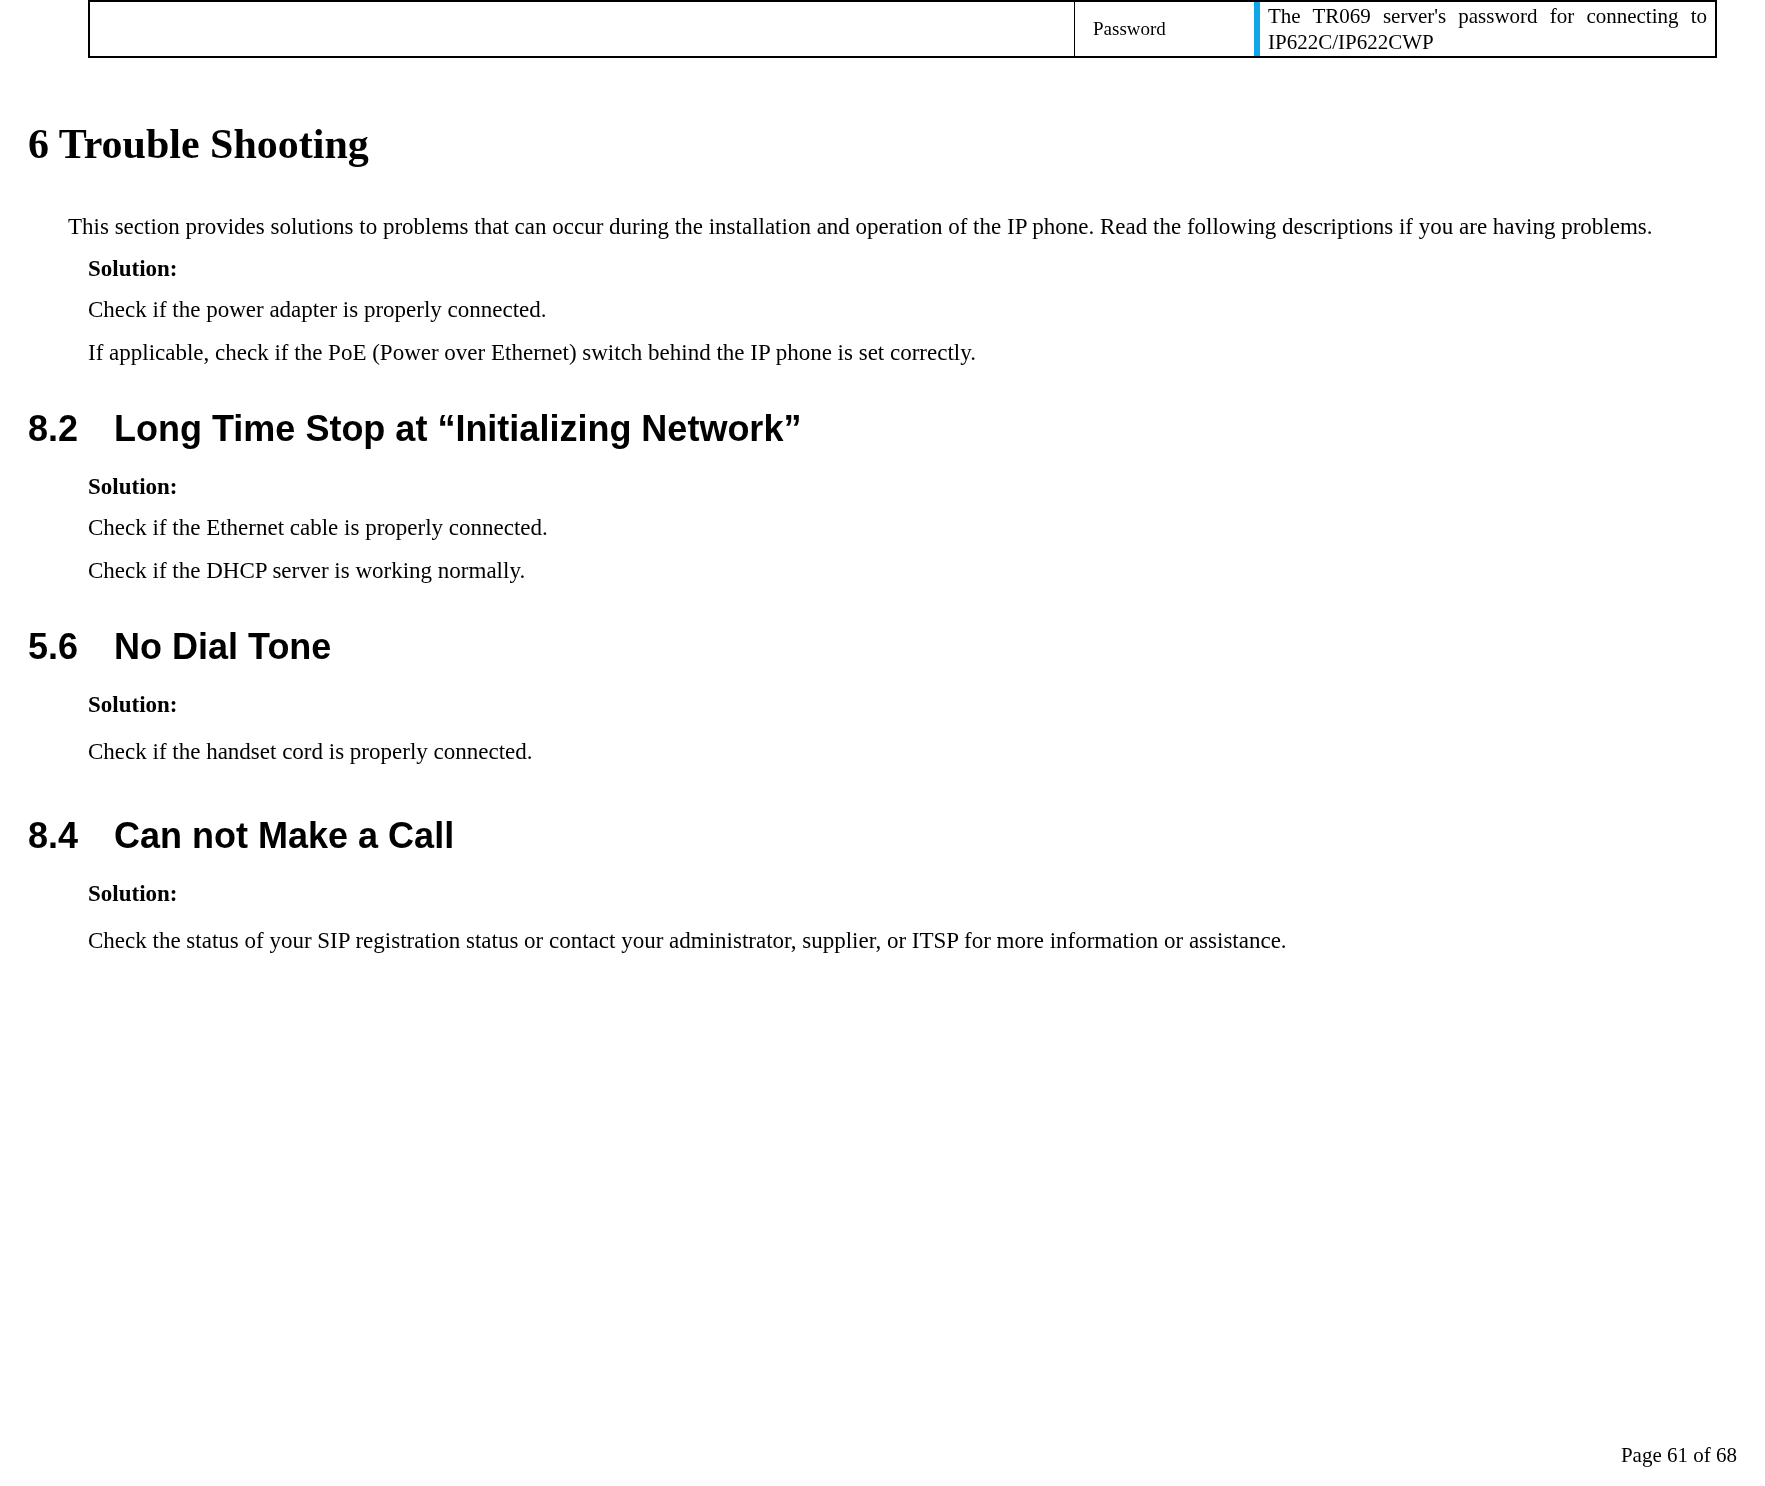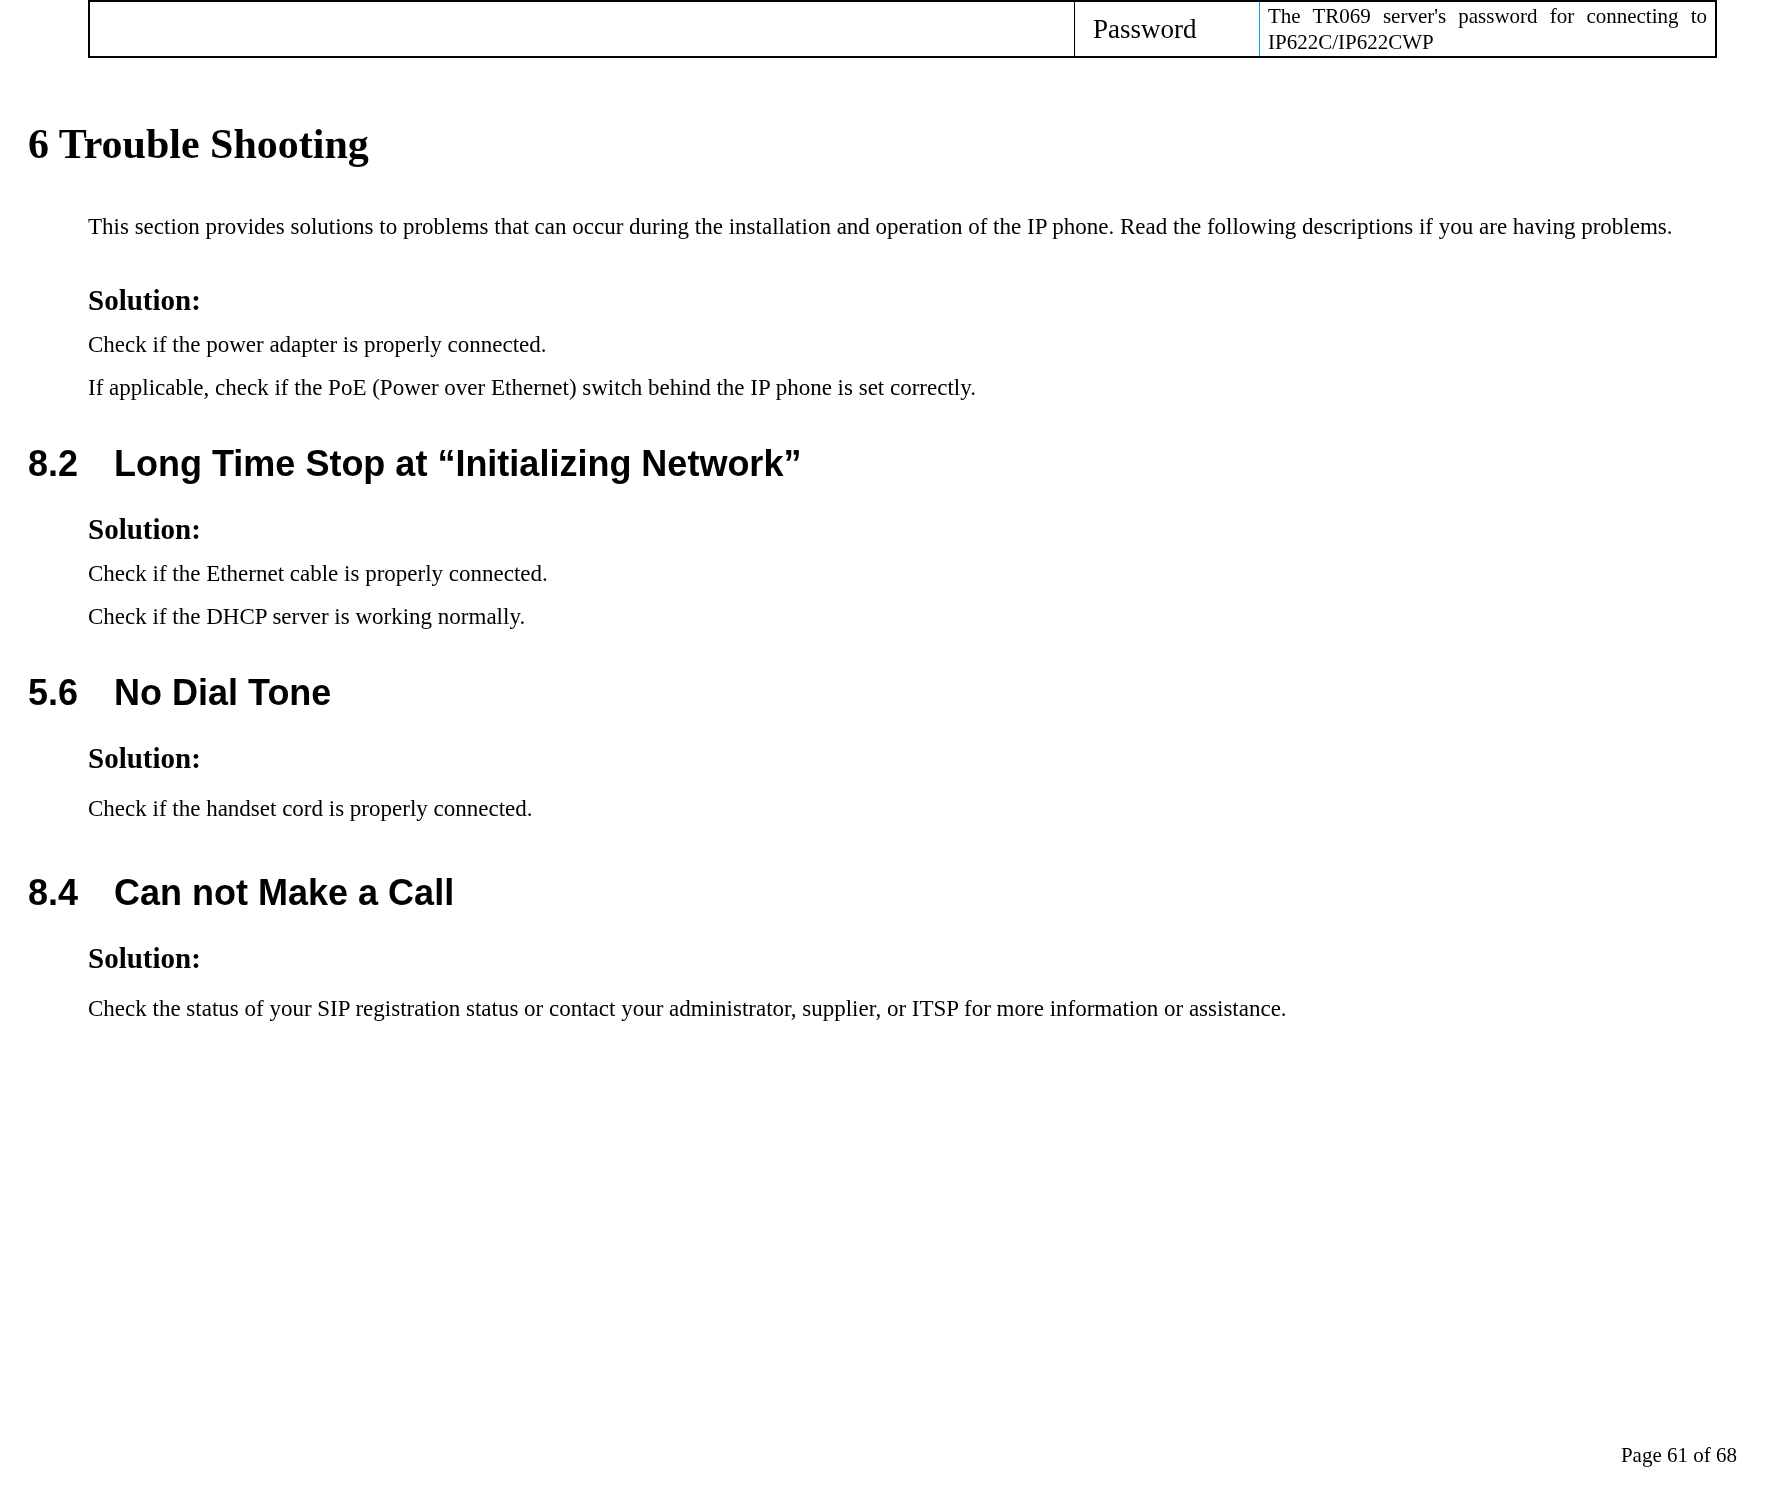--- a/index.html
+++ b/index.html
@@ -25,63 +25,62 @@
       border: 2px solid #000;
       display: flex;
       height: 58px;
     }
     .table-cell-empty {
       flex: 1;
       border-right: 1px solid #000;
     }
     .table-cell-label {
       width: 185px;
-      border-right: 1px solid #0ea5e9;
+      border-right: 6px solid #0ea5e9;
       display: flex;
       align-items: center;
       padding-left: 18px;
-      font-size: 27px;
+      font-size: 19px;
     }
     .table-cell-desc {
       width: 455px;
       display: flex;
       align-items: center;
       padding: 4px 8px;
       font-size: 21px;
       line-height: 1.25;
       text-align: justify;
     }
     .h1 {
       font-size: 42px;
       font-weight: bold;
       margin-top: 62px;
       margin-bottom: 30px;
       margin-left: 0;
     }
     .intro-text {
       font-size: 23px;
-      margin-left: 60px;
+      margin-left: 40px;
       margin-right: 20px;
       line-height: 2.5;
       text-align: justify;
     }
     .h2 {
       font-family: Arial, Helvetica, sans-serif;
       font-size: 36px;
       font-weight: bold;
       margin-top: 36px;
       margin-bottom: 24px;
       margin-left: 0;
     }
     .solution-label {
       font-weight: bold;
-      font-size: 29px;
+      font-size: 23px;
       margin-left: 60px;
       margin-bottom: 8px;
-      margin-top: 28px;
     }
     .body-text {
       font-size: 23px;
       margin-left: 60px;
       margin-right: 20px;
       line-height: 1.7;
       margin-bottom: 4px;
     }
     .body-text-spaced {
       font-size: 23px;

